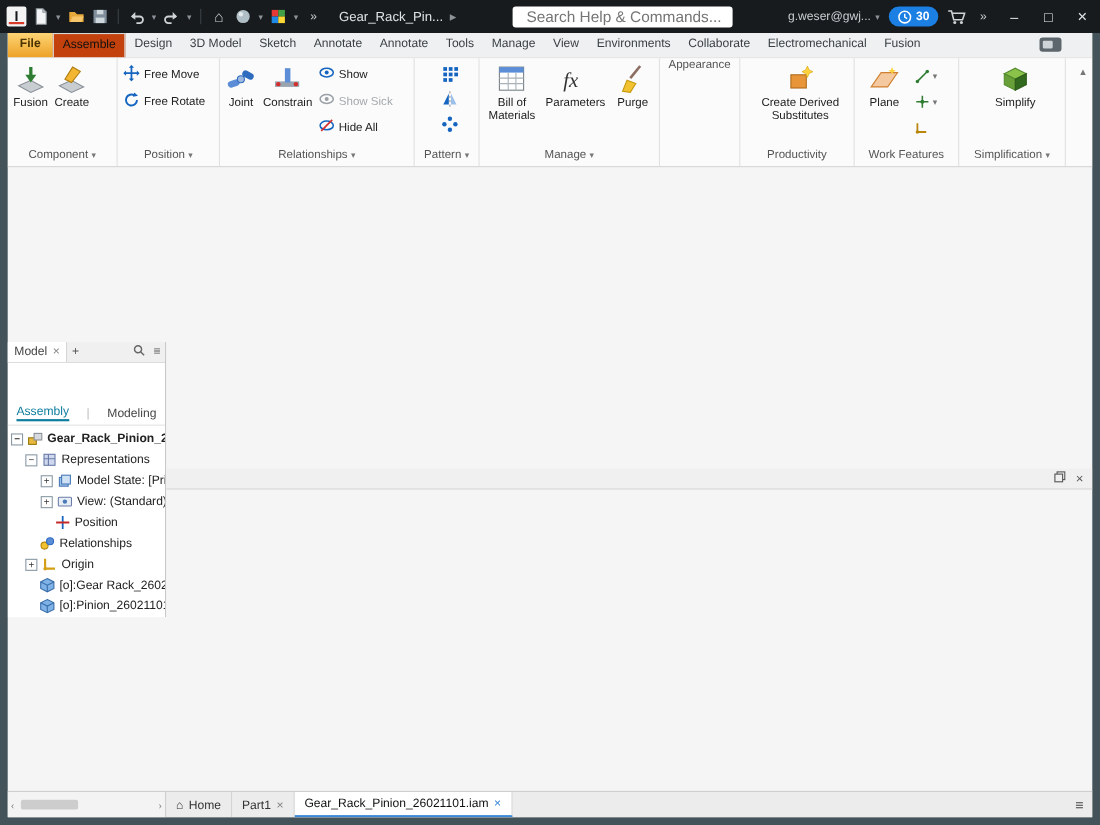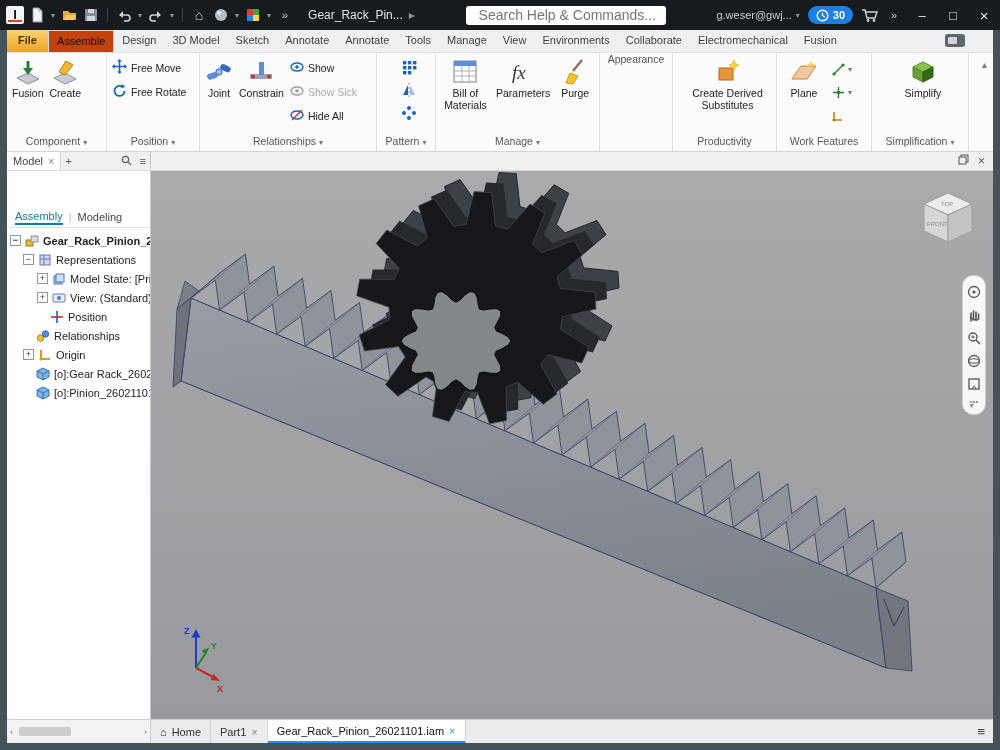--- a/index.html
+++ b/index.html
@@ -37,26 +37,26 @@
   .gcol{display:flex;flex-direction:column;gap:1px;}
   .glabel{height:16px;text-align:center;font-size:10.5px;color:#555;white-space:nowrap;}
   .glabel .caret{font-size:8px;margin-left:3px;color:#777;}
   .btn-lg{display:flex;flex-direction:column;align-items:center;text-align:center;font-size:10.5px;color:#222;line-height:1.15;padding:1px 2px;}
   .btn-lg .icn32{height:30px;display:flex;align-items:center;text-align:right;}
   .btn-sm{display:flex;align-items:center;gap:4px;font-size:10.5px;color:#222;height:23px;padding:0 2px;white-space:nowrap;}
   .btn-sm.disabled{color:#a5a9ad;}
   .btn-xs{height:22px;display:flex;align-items:center;gap:2px;padding:0 2px;}
   .ribbon-collapse{position:absolute;right:6px;top:6px;color:#777;font-size:10px;}
   
-  .workrow{flex:1;display:flex;min-height:0;}
+  .workrow{flex:1;display:flex;min-height:0;align-items:center;}
   .leftcol{width:143px;display:flex;flex-direction:column;background:#fff;border-right:1px solid #c9c9c9;}
   .panel-header{height:18px;background:#f0f0f0;display:flex;align-items:center;font-size:11px;color:#444;border-bottom:1px solid #ddd;}
   .model-tab{height:18px;background:#fff;border-right:1px solid #d5d5d5;display:flex;align-items:center;gap:5px;padding:0 6px;}
   .ph-btn{padding:0 4px;color:#555;}
-  .subtabs{height:20px;display:flex;align-items:center;gap:6px;padding:0 8px;font-size:11px;border-bottom:1px solid #e3e3e3;margin-top:36px;}
+  .subtabs{height:20px;display:flex;align-items:center;gap:16px;padding:0 8px;font-size:11px;border-bottom:1px solid #e3e3e3;margin-top:36px;}
   .subtab-active{color:#0e7d9e;border-bottom:2px solid #0e7d9e;padding-bottom:1px;}
   .subtab{color:#444;}
   .subtab-div{color:#bbb;}
   .tree{flex:1;overflow:hidden;padding-top:3px;}
   .trow{display:flex;align-items:center;gap:4px;height:19px;font-size:11px;color:#222;white-space:nowrap;}
   .trow.bold{font-weight:bold;}
   .texp{width:9px;height:9px;border:1px solid #8a9aa5;background:#fff;font-size:9px;line-height:8px;text-align:center;color:#333;flex:none;}
   .texp.none{border:none;background:transparent;}
   .ticn{width:14px;height:14px;flex:none;display:flex;}
   .hs-thumb{width:52px;height:9px;background:#cdcdcd;border-radius:2px;margin:0 3px;}

